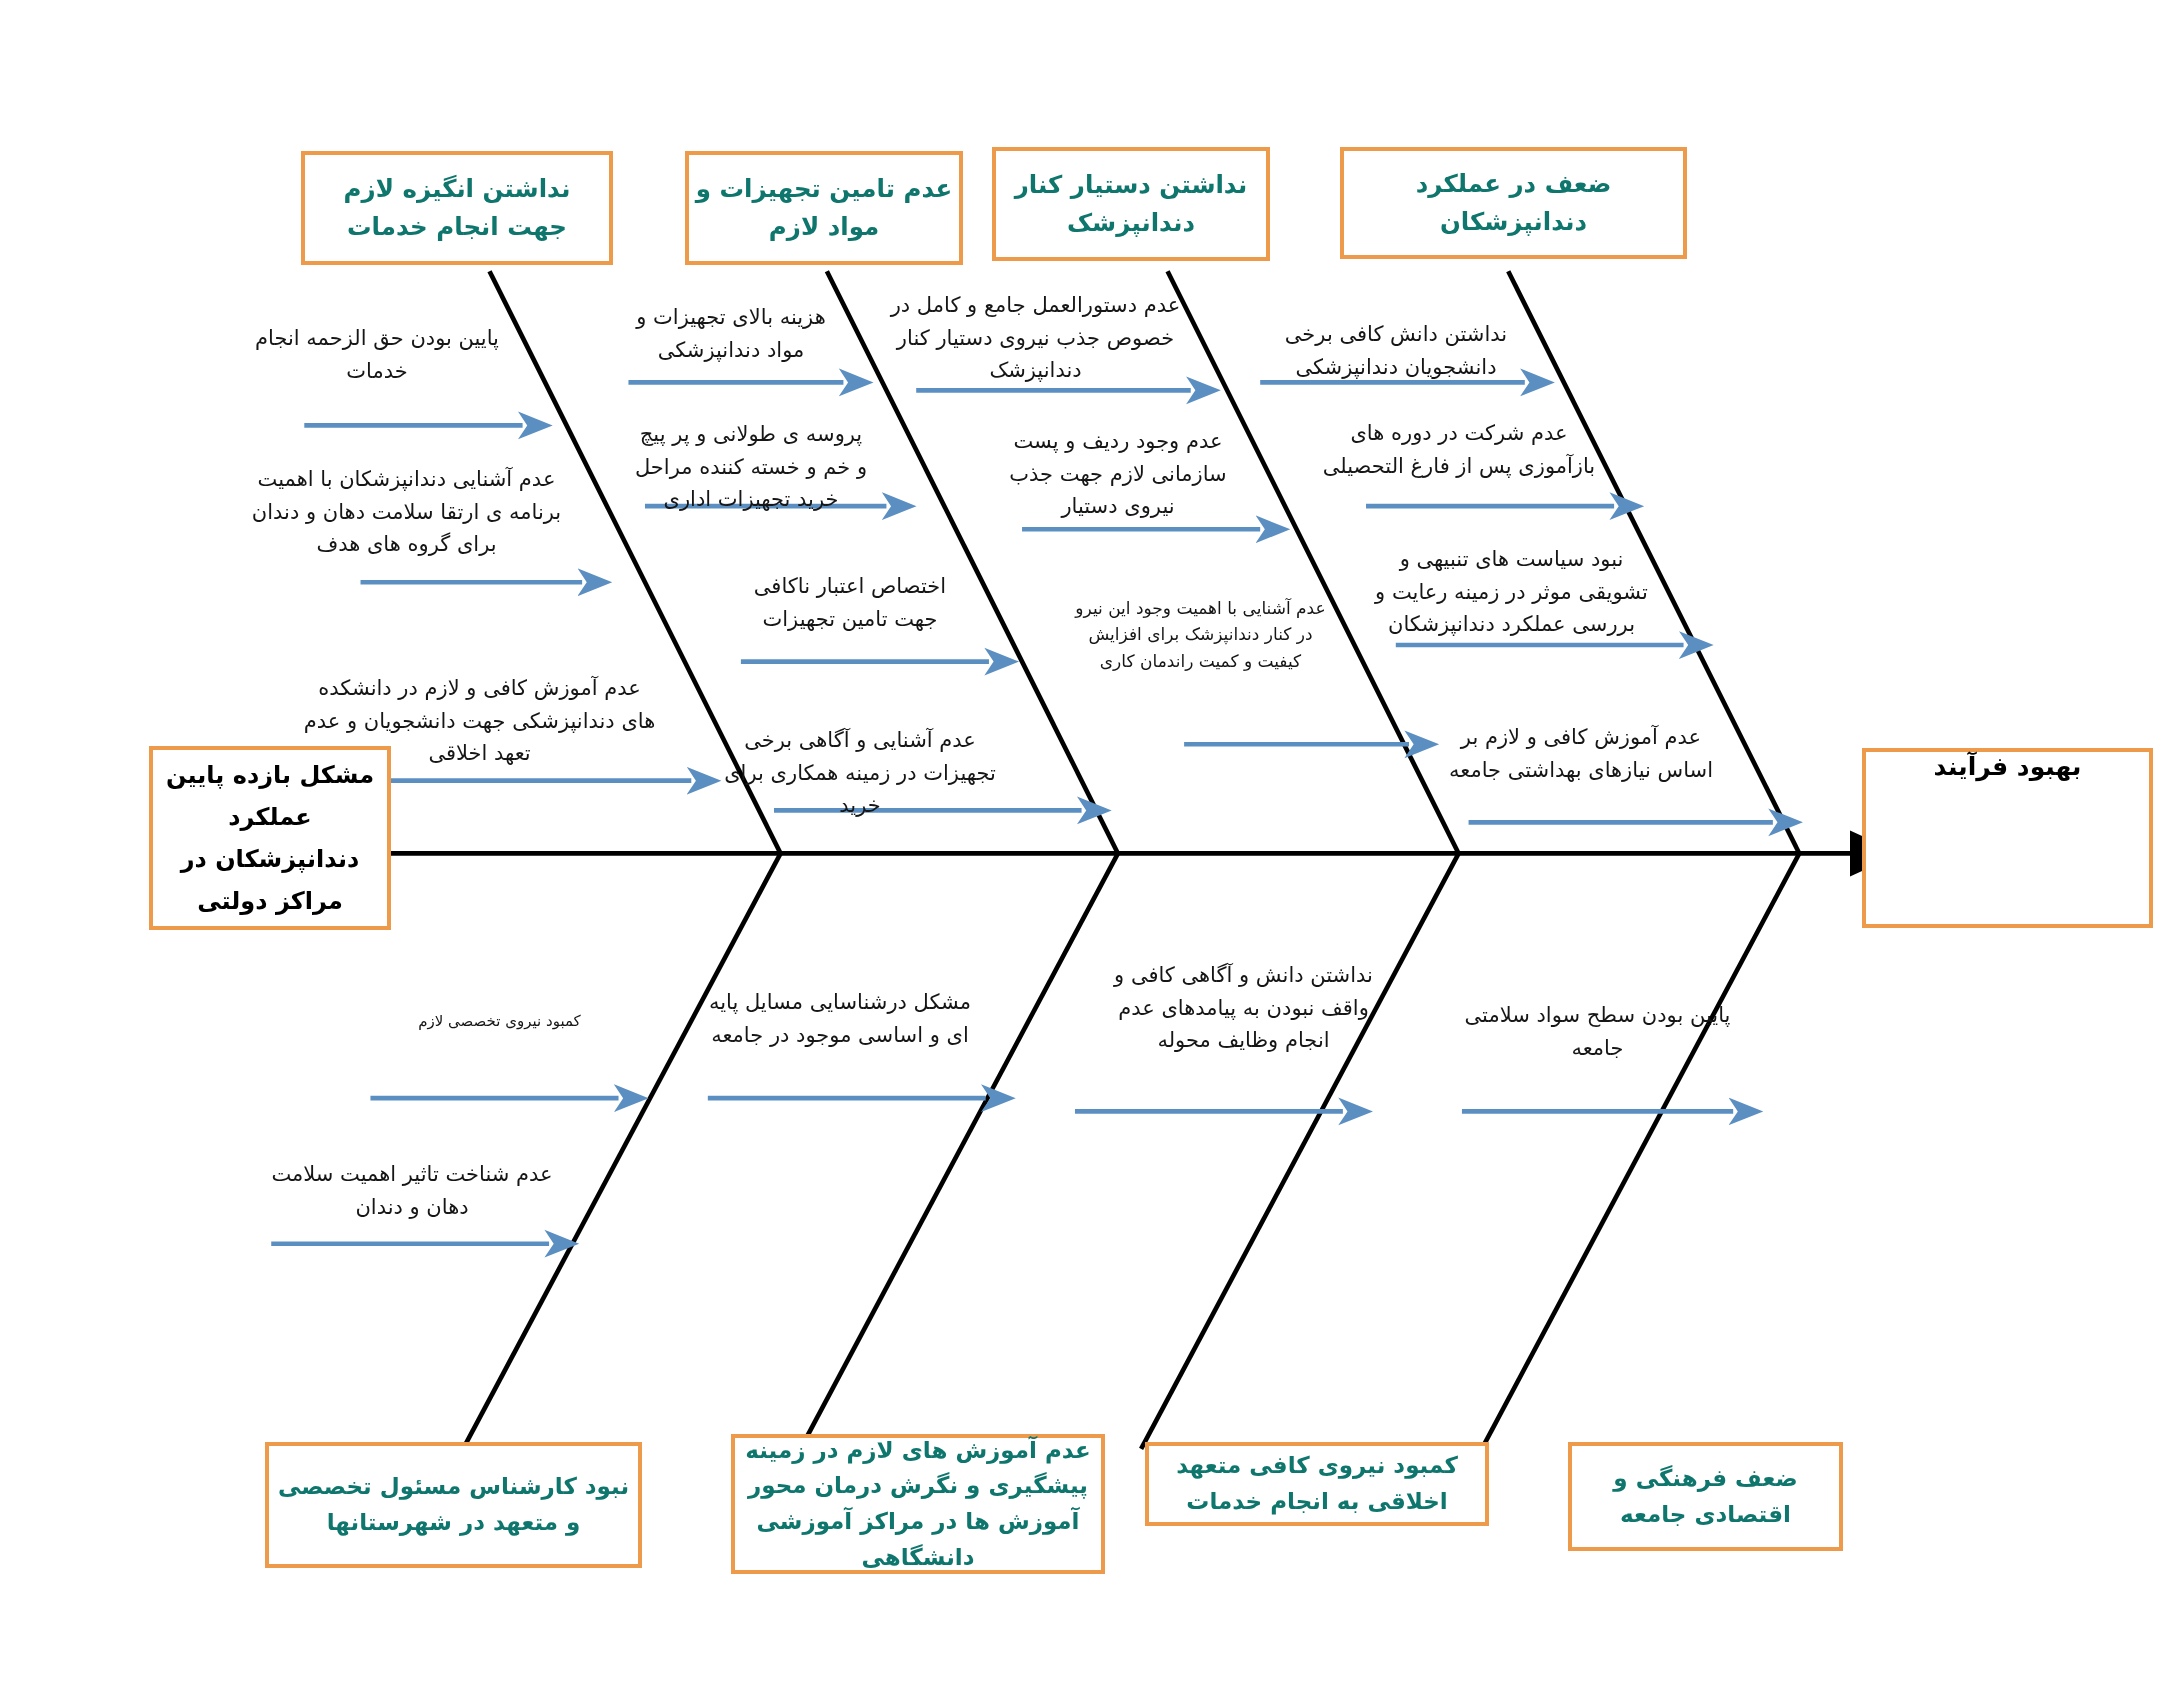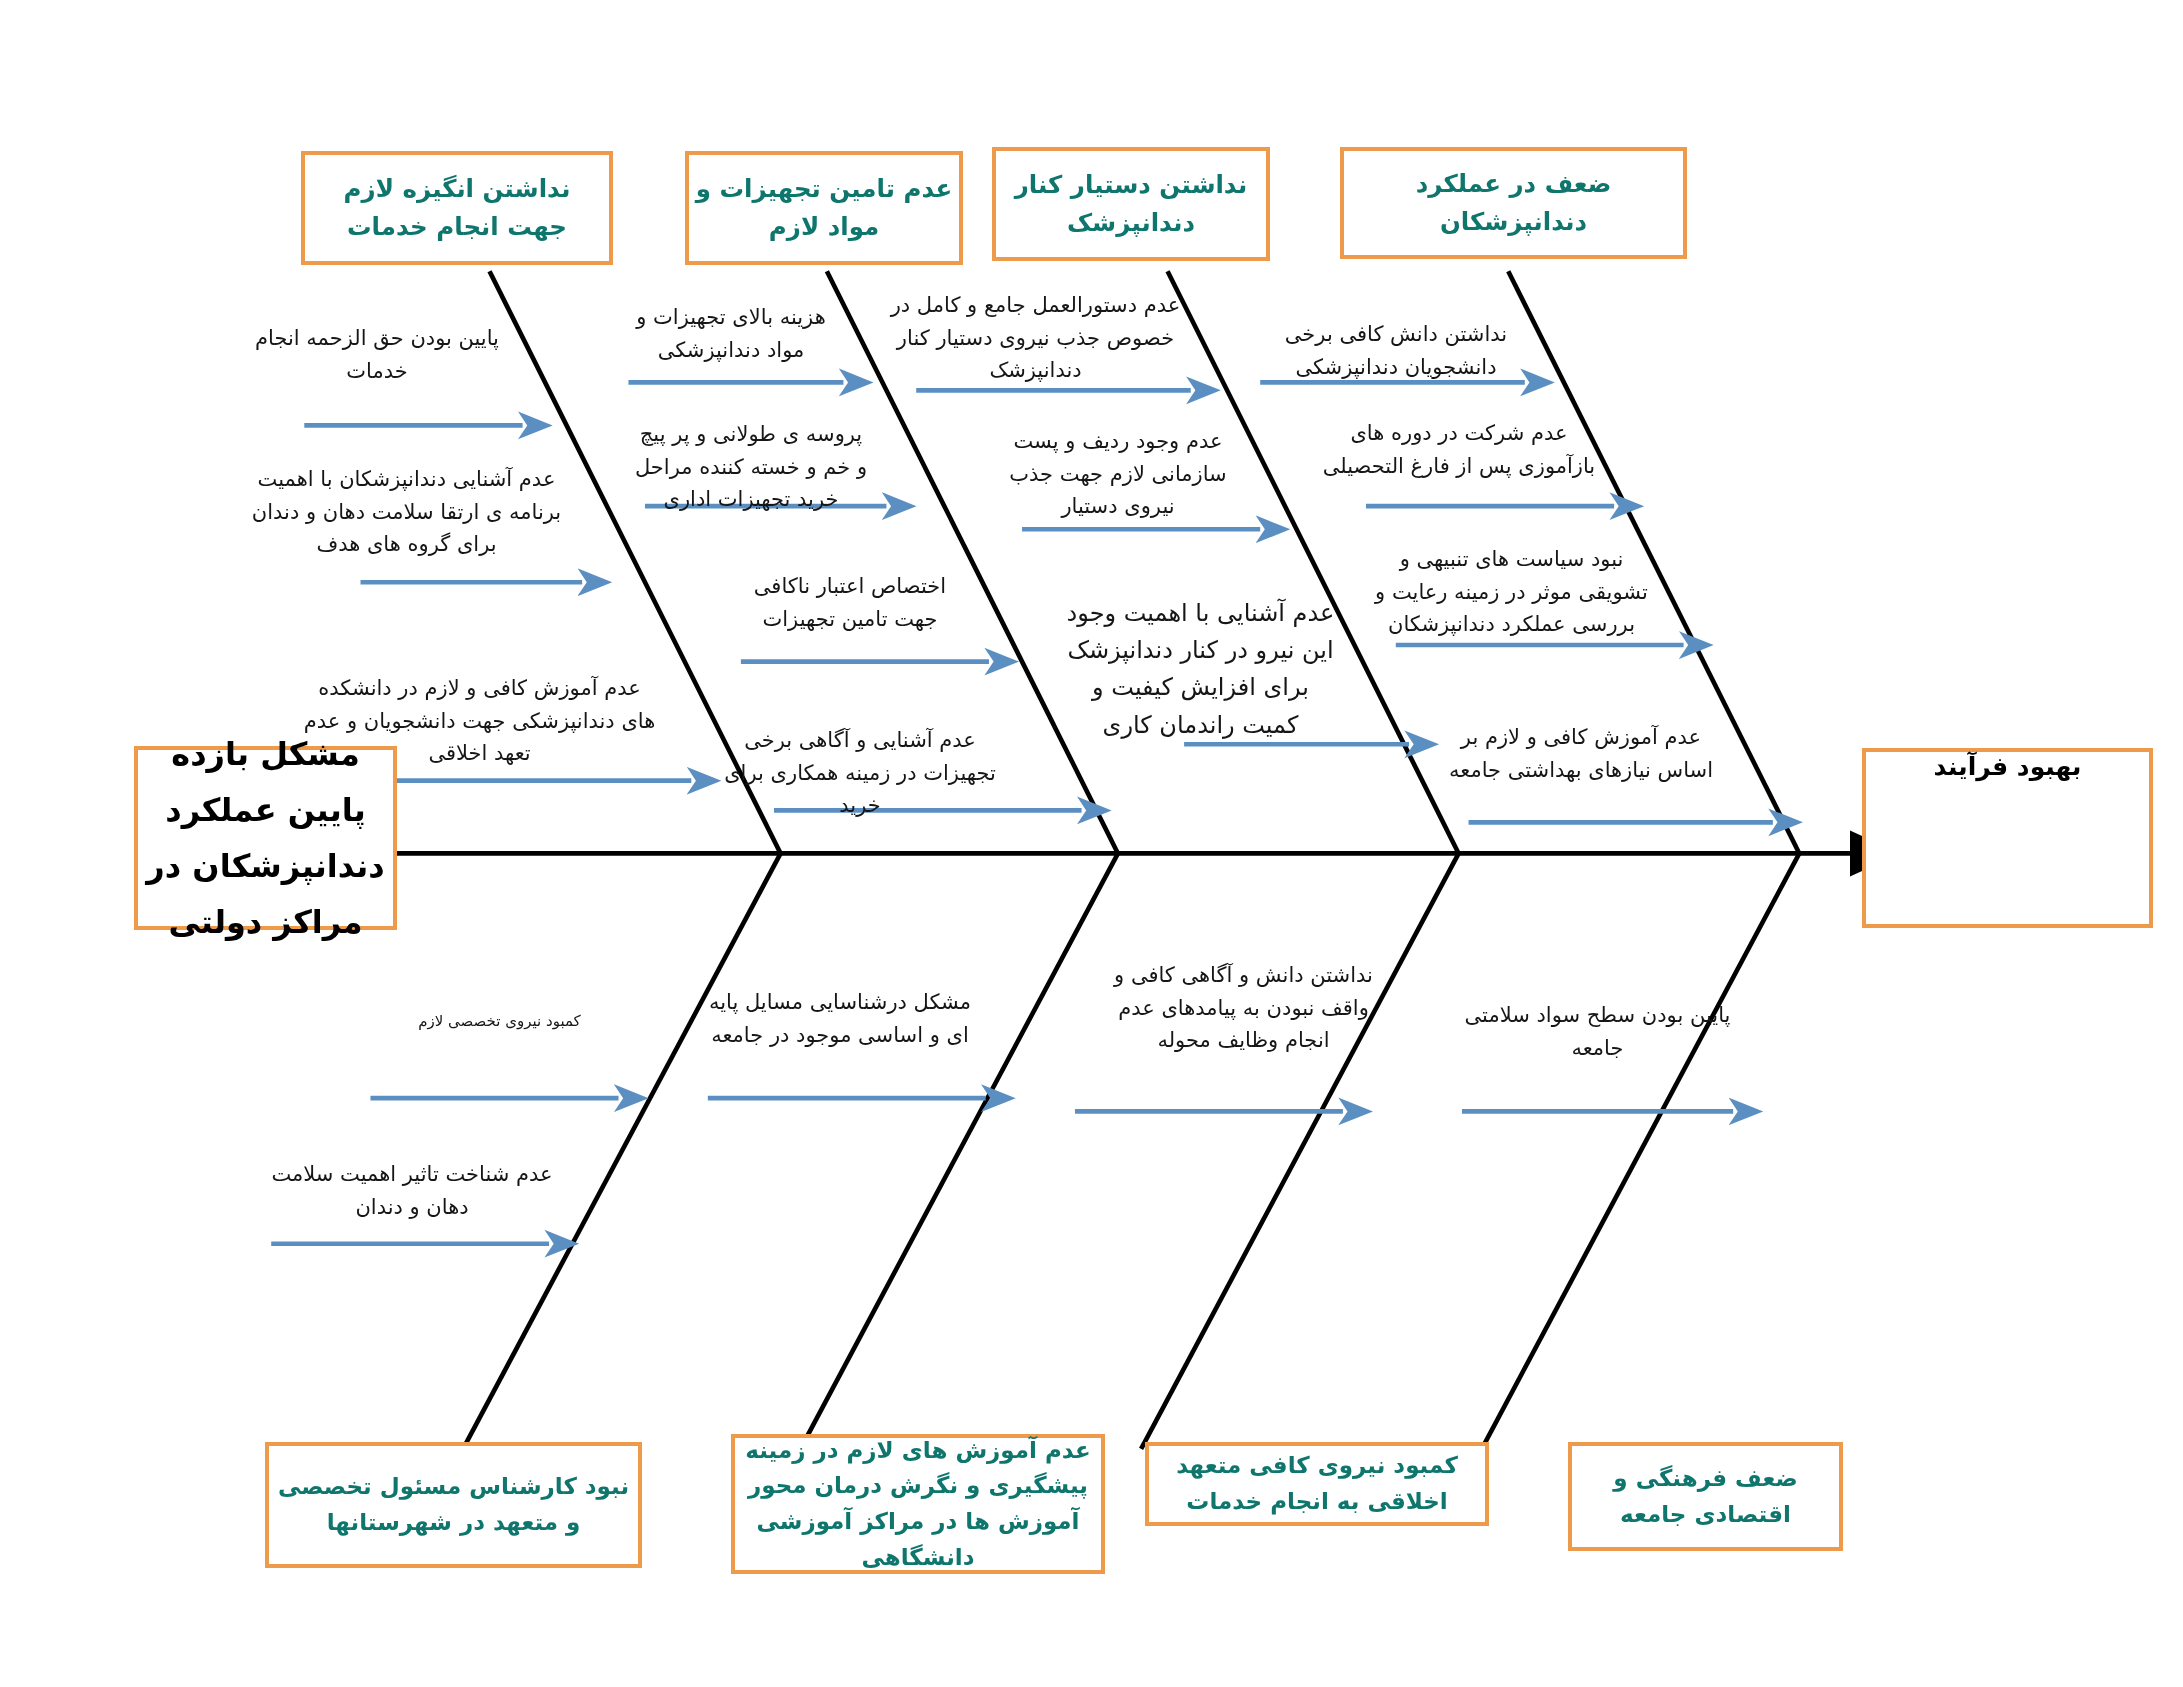--- a/index.html
+++ b/index.html
@@ -138,21 +138,21 @@
 
     <g stroke="#5B8FC2" stroke-width="7" fill="none">
       <line x1="560" y1="1660" x2="935" y2="1660" marker-end="url(#causeArrow)"></line>
       <line x1="410" y1="1880" x2="830" y2="1880" marker-end="url(#causeArrow)"></line>
       <line x1="1070" y1="1660" x2="1490" y2="1660" marker-end="url(#causeArrow)"></line>
       <line x1="1625" y1="1680" x2="2030" y2="1680" marker-end="url(#causeArrow)"></line>
       <line x1="2210" y1="1680" x2="2620" y2="1680" marker-end="url(#causeArrow)"></line>
     </g>
   </svg>
 
-  <div class="head-box" style="left:134px; top:746px; width:263px; height:184px; font-size:32px;">
+  <div class="head-box" style="left:149px; top:746px; width:242px; height:184px; font-size:24px;">
     <span>مشکل بازده پایین عملکرد دندانپزشکان در مراکز دولتی</span>
   </div>
 
   <div class="effect-box" style="left:1862px; top:748px; width:291px; height:180px; font-size:25px;">
     <span>بهبود فرآیند</span>
   </div>
 
   <div class="cat-box" style="left:301px; top:151px; width:312px; height:114px; font-size:24.5px;">
     <span>نداشتن انگیزه لازم جهت انجام خدمات</span>
   </div>
@@ -196,21 +196,21 @@
   <div class="cause-text ta-center" style="left:632px; top:418px; width:238px; font-size:21px;">پروسه ی طولانی و پر پیچ و خم و خسته کننده مراحل خرید تجهیزات اداری</div>
 
   <div class="cause-text ta-center" style="left:734px; top:570px; width:232px; font-size:21px;">اختصاص اعتبار ناکافی جهت تامین تجهیزات</div>
 
   <div class="cause-text ta-center" style="left:711px; top:724px; width:298px; font-size:21px;">عدم آشنایی و آگاهی برخی تجهیزات در زمینه همکاری برای خرید</div>
 
   <div class="cause-text ta-center" style="left:890px; top:289px; width:291px; font-size:21px;">عدم دستورالعمل جامع و کامل در خصوص جذب نیروی دستیار کنار دندانپزشک</div>
 
   <div class="cause-text ta-center" style="left:989px; top:425px; width:258px; font-size:21px;">عدم وجود ردیف و پست سازمانی لازم جهت جذب نیروی دستیار</div>
 
-  <div class="cause-text ta-center" style="left:1065px; top:595px; width:271px; font-size:24px;">عدم آشنایی با اهمیت وجود این نیرو در کنار دندانپزشک برای افزایش کیفیت و کمیت راندمان کاری</div>
+  <div class="cause-text ta-center" style="left:1065px; top:595px; width:271px; font-size:17px;">عدم آشنایی با اهمیت وجود این نیرو در کنار دندانپزشک برای افزایش کیفیت و کمیت راندمان کاری</div>
 
   <div class="cause-text ta-center" style="left:1257px; top:318px; width:278px; font-size:21px;">نداشتن دانش کافی برخی دانشجویان دندانپزشکی</div>
 
   <div class="cause-text ta-center" style="left:1320px; top:417px; width:278px; font-size:21px;">عدم شرکت در دوره های بازآموزی پس از فارغ التحصیلی</div>
 
   <div class="cause-text ta-center" style="left:1366px; top:543px; width:291px; font-size:21px;">نبود سیاست های تنبیهی و تشویقی موثر در زمینه رعایت و بررسی عملکرد دندانپزشکان</div>
 
   <div class="cause-text ta-center" style="left:1442px; top:721px; width:278px; font-size:21px;">عدم آموزش کافی و لازم بر اساس نیازهای بهداشتی جامعه</div>
 
   <div class="cause-text ta-center" style="left:367px; top:1010px; width:265px; font-size:15px;">کمبود نیروی تخصصی  لازم</div>

